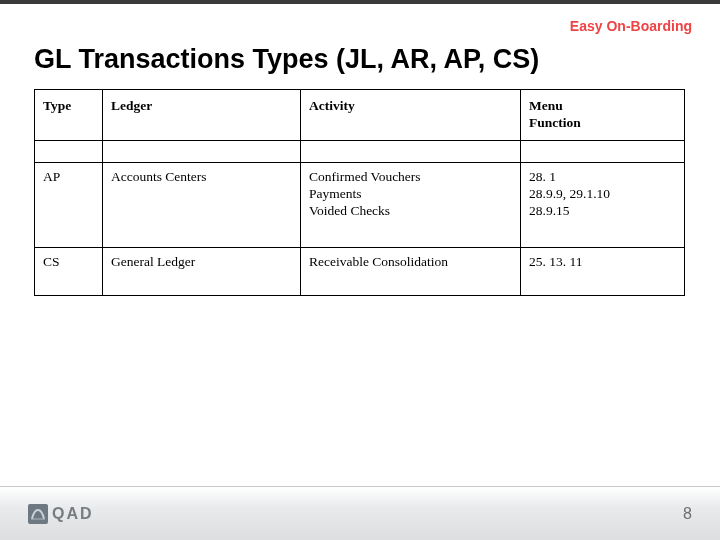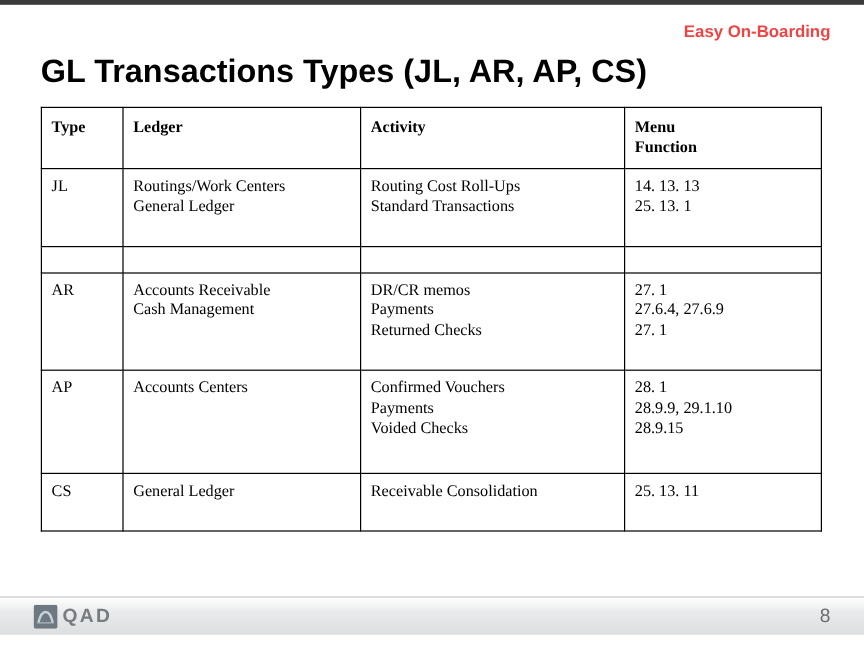--- a/index.html
+++ b/index.html
@@ -61,22 +61,22 @@
     height: 22px;
   }
   table.gl tr.tall td {
     padding-bottom: 24px;
   }
   table.gl tr.big td {
     padding-bottom: 28px;
   }
   .footer {
     position: absolute;
-    left: 0; right: 0; bottom: 11px;
-    height: 32px;
+    left: 0; right: 0; bottom: 0;
+    height: 54px;
     background: linear-gradient(#ffffff, #e8eaec 40%, #dcdee0);
     border-top: 1px solid #c9c9c9;
   }
   .footer-inner {
     display: flex;
     align-items: center;
     justify-content: space-between;
     height: 100%;
     padding: 0 28px;
   }
@@ -118,45 +118,25 @@
     <thead>
       <tr>
         <th>Type</th>
         <th>Ledger</th>
         <th>Activity</th>
         <th class="cell-line">Menu
 Function</th>
       </tr>
     </thead>
     <tbody>
-      <tr class="tall">
-        <td>JL</td>
-        <td class="cell-line">Routings/Work Centers
-General Ledger</td>
-        <td class="cell-line">Routing Cost Roll-Ups
-Standard Transactions</td>
-        <td class="cell-line">14. 13. 13
-25. 13. 1</td>
-      </tr>
       <tr class="short">
         <td></td>
         <td></td>
         <td></td>
         <td></td>
-      </tr>
-      <tr class="tall">
-        <td>AR</td>
-        <td class="cell-line">Accounts Receivable
-Cash Management</td>
-        <td class="cell-line">DR/CR memos
-Payments
-Returned Checks</td>
-        <td class="cell-line">27. 1
-27.6.4, 27.6.9
-27. 1</td>
       </tr>
       <tr class="big">
         <td>AP</td>
         <td class="cell-line">Accounts Centers</td>
         <td class="cell-line">Confirmed Vouchers
 Payments
 Voided Checks</td>
         <td class="cell-line">28. 1
 28.9.9, 29.1.10
 28.9.15</td>

